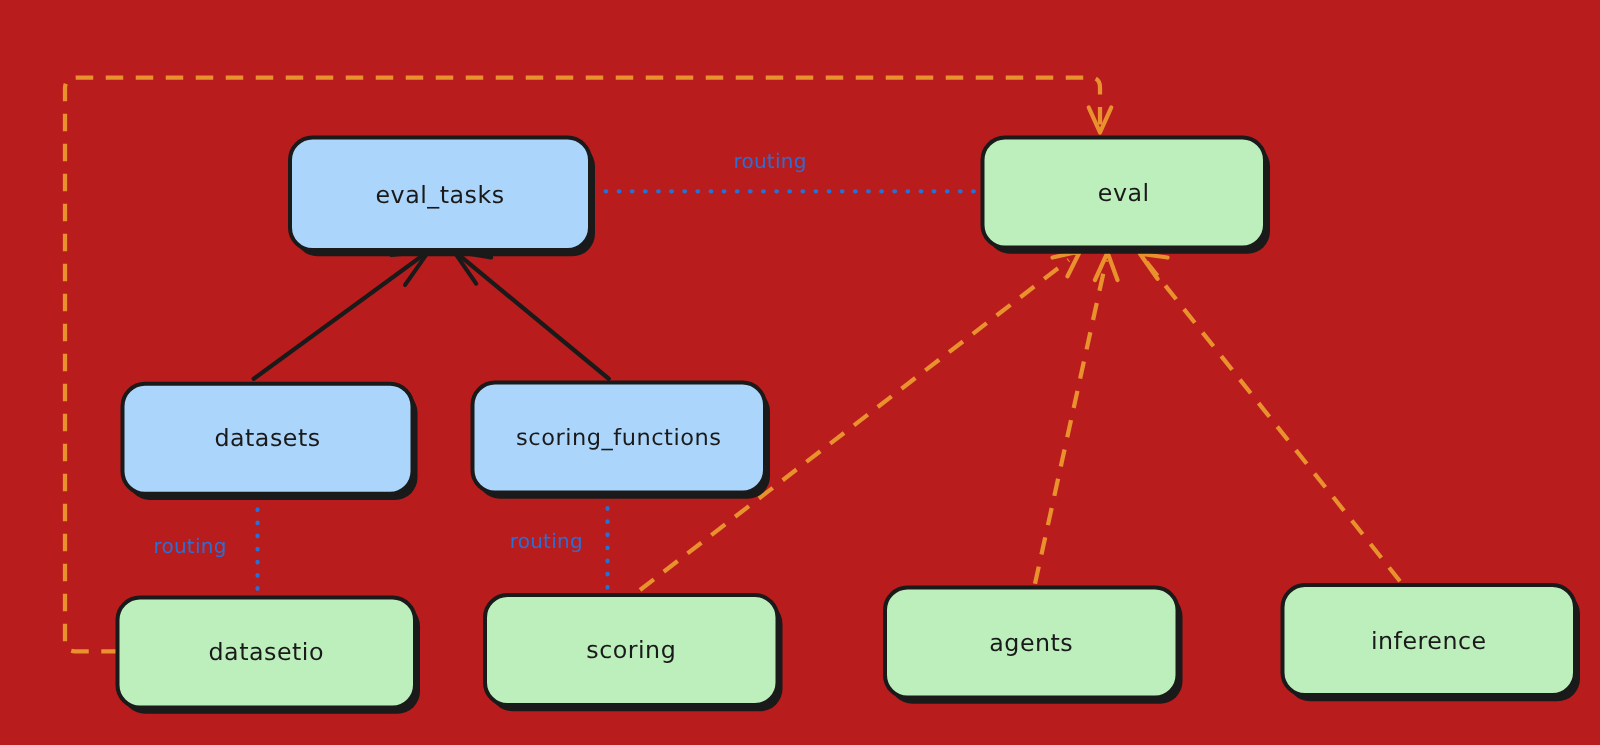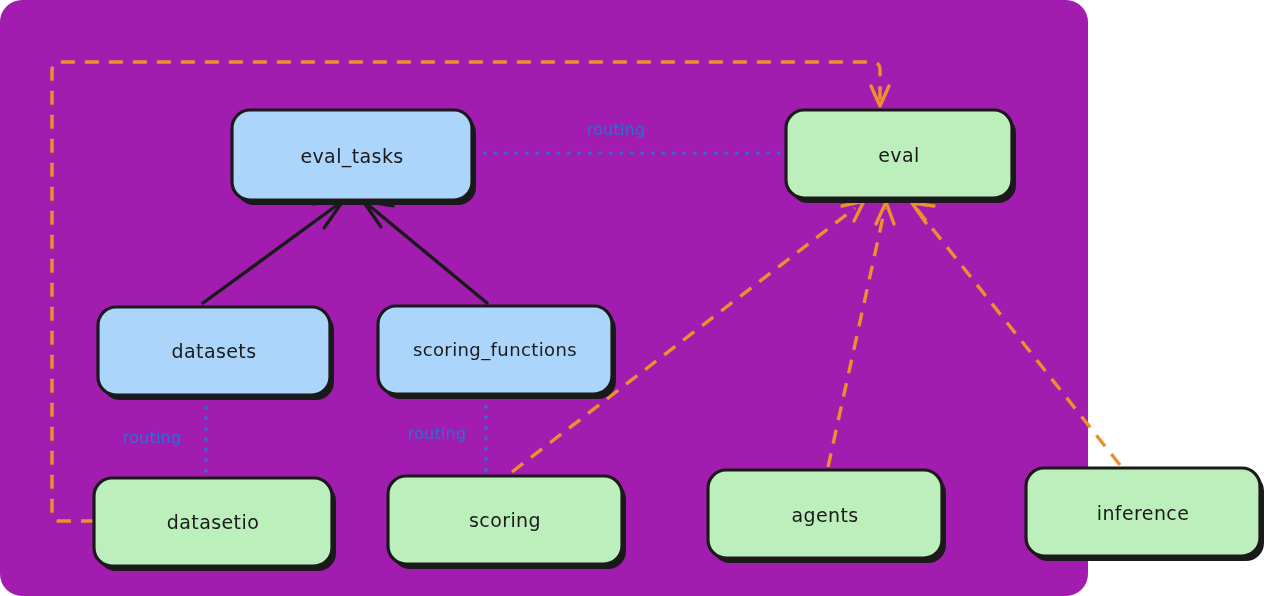--- a/index.html
+++ b/index.html
@@ -9,24 +9,23 @@
     background: #ffffff;
   }
   body {
     width: 1280px;
     height: 596px;
     font-family: "DejaVu Sans", sans-serif;
     overflow: hidden;
   }
   #diagram-root {
     position: relative;
-    width: 1088px;
+    width: 1280px;
     height: 596px;
-    background: #a21caf;
-    border-radius: 22px;
+    background: #b91c1c;
   }
   svg#diagram-svg {
     position: absolute;
     top: 0;
     left: 0;
     width: 1280px;
     height: 596px;
   }
   .node-shadow {
     fill: #1a1a1a;

